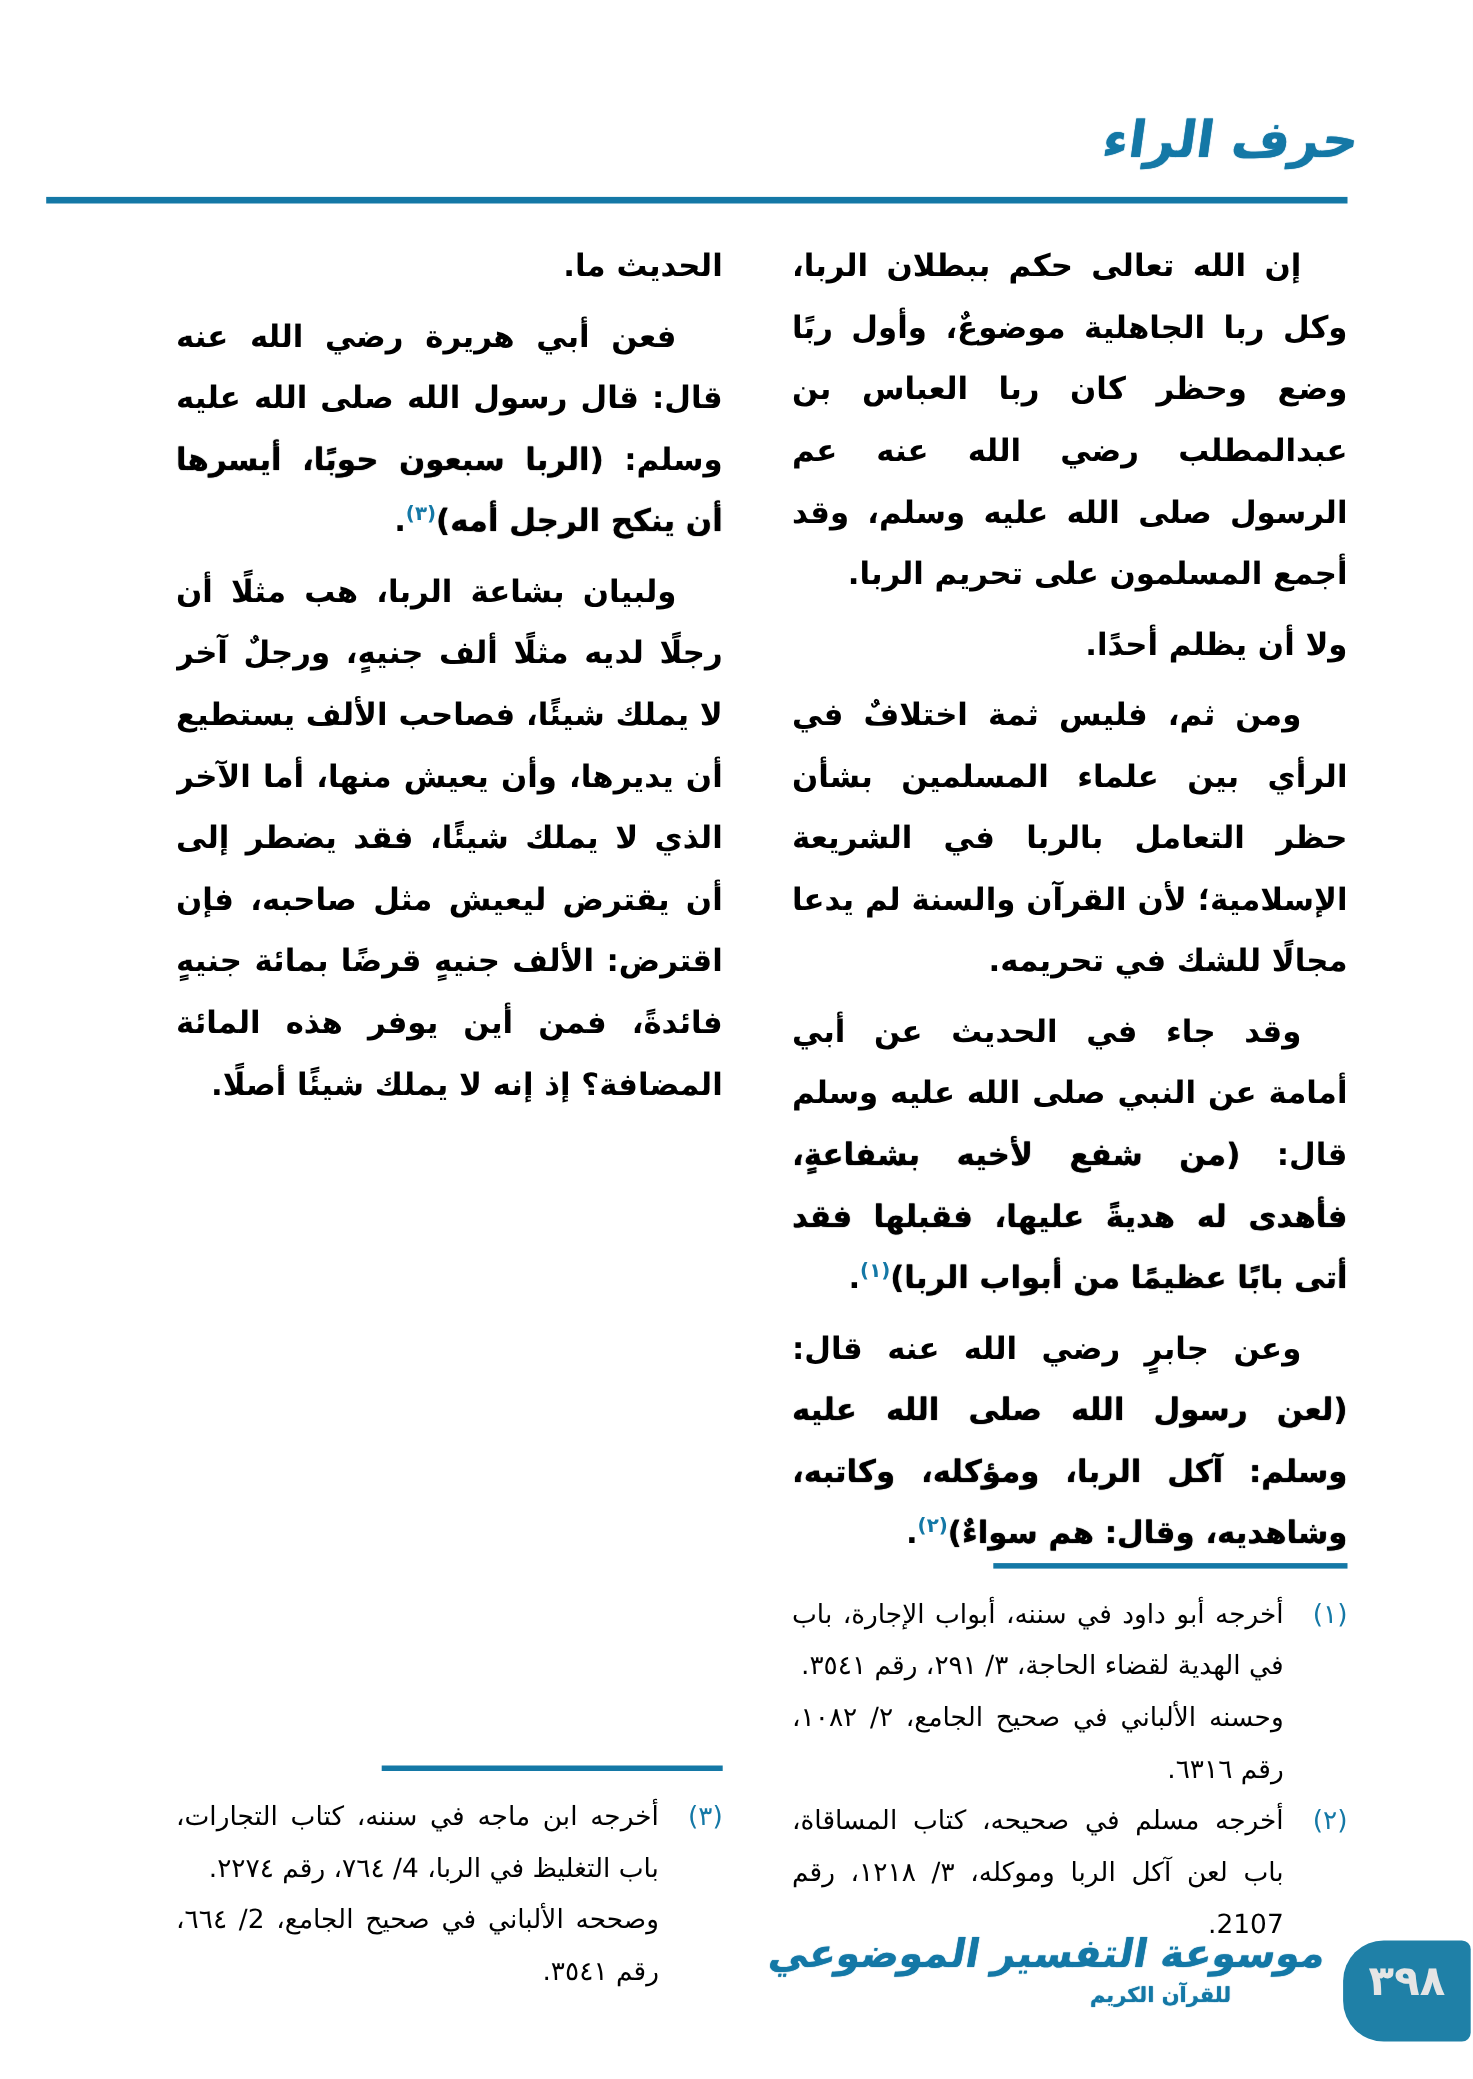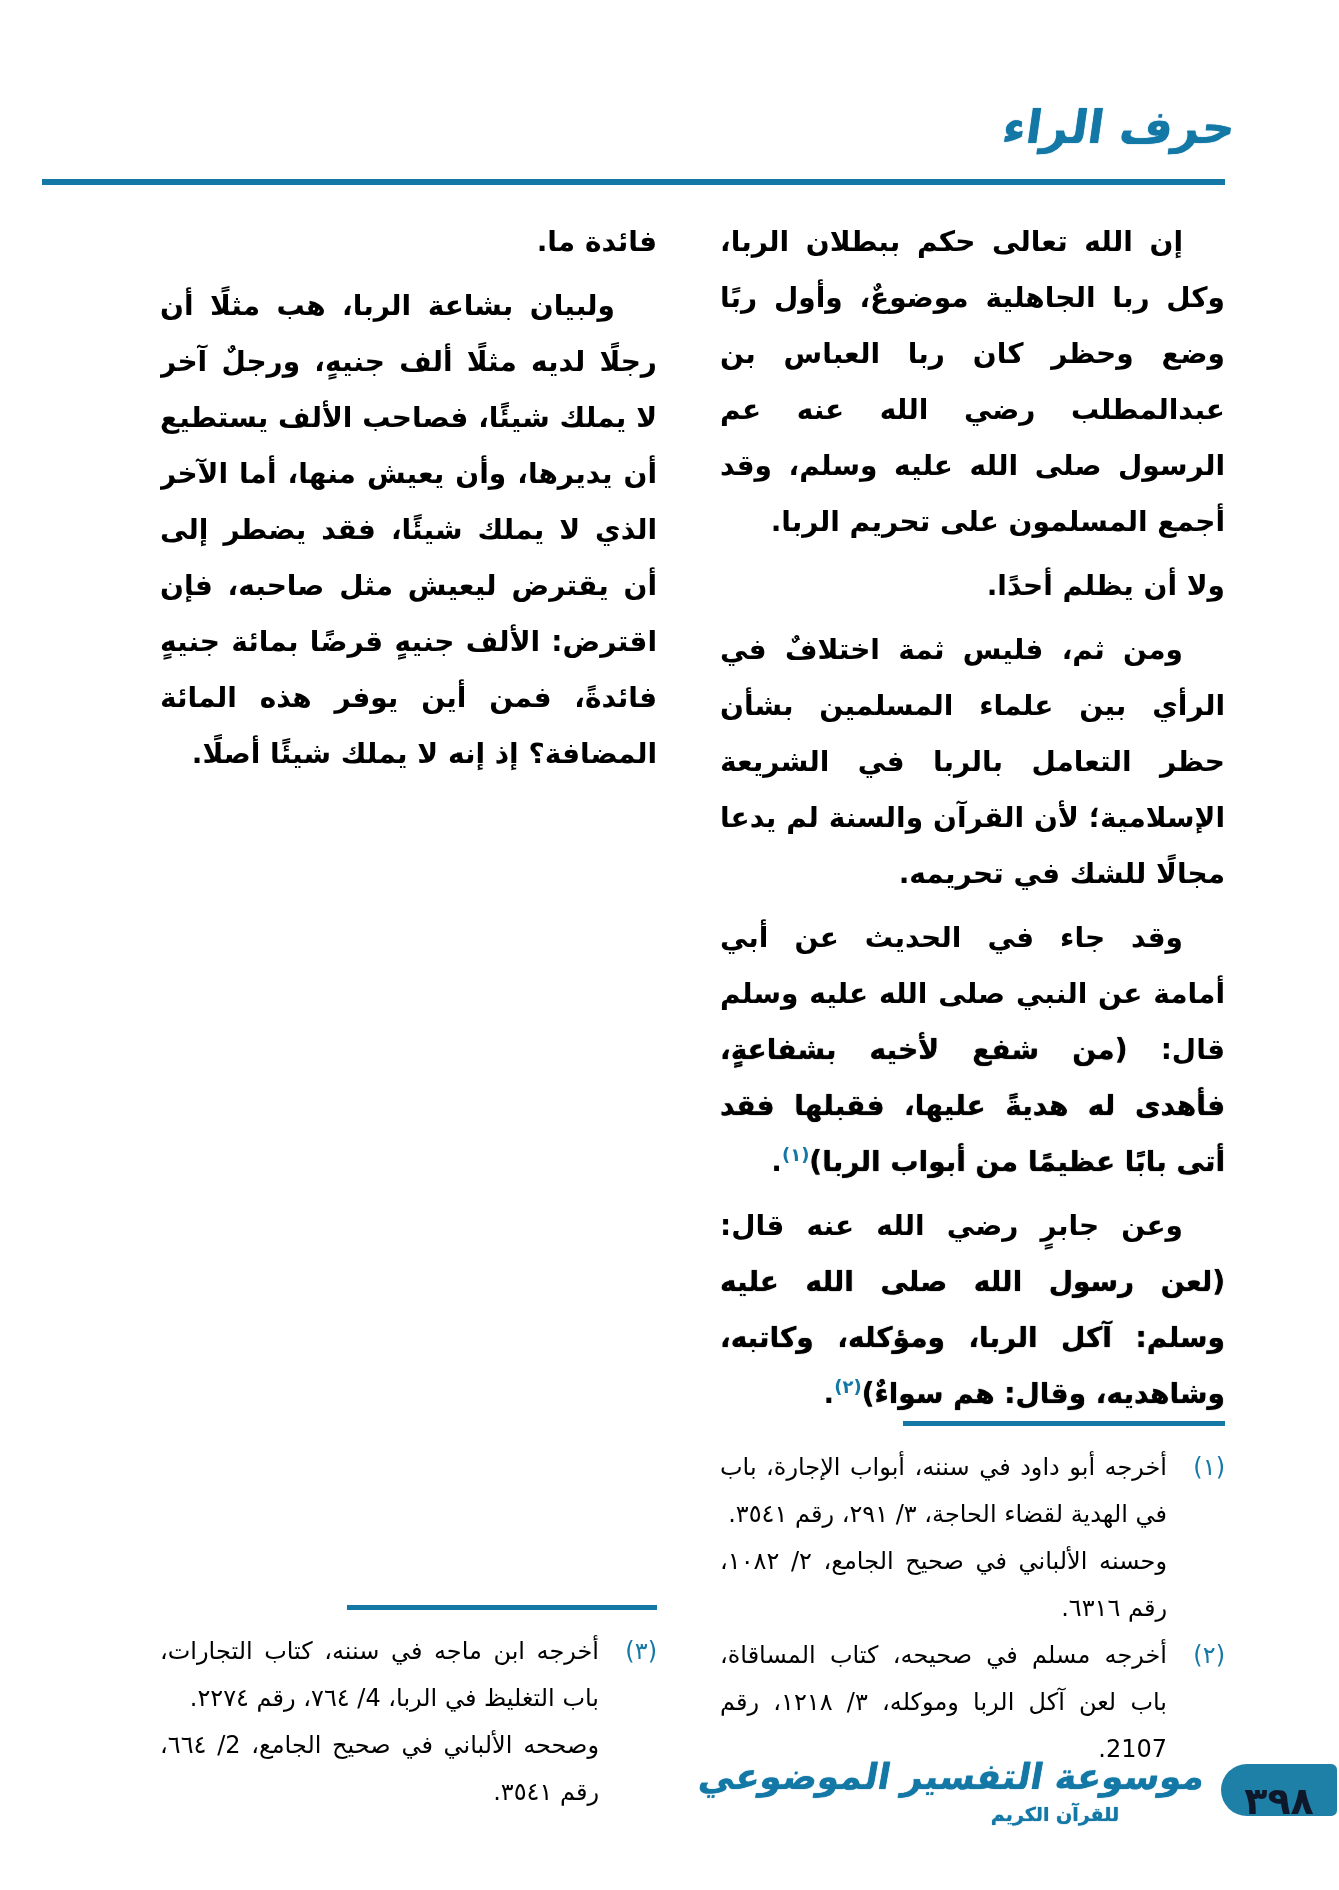--- a/index.html
+++ b/index.html
@@ -82,24 +82,24 @@
     text-shadow:0 0 1px var(--accent);
     white-space:nowrap;
   }
   .footer-logo .logo-subtitle{
     font-size:19px;font-weight:bold;
     margin-top:6px;
     text-shadow:0 0 1px var(--accent);
   }
   .page-badge{
     position:absolute;top:1764px;right:2px;
-    width:116px;height:52px;
+    width:116px;height:92px;
     background:var(--badge);
     border-radius:37px 8px 8px 37px;
-    color:#0f172a;
+    color:#e5e5e5;
     font-size:38px;font-weight:bold;
     text-align:center;line-height:74px;
   }
 </style>
 </head>
 <body>
 
 <div id="page" style="background: rgb(255, 255, 255);">
 
   <div class="header-title">حرف الراء</div>
@@ -108,21 +108,22 @@
   <div class="col col-right">
     <p class="para">إن الله تعالى حكم ببطلان الربا، وكل ربا الجاهلية موضوعٌ، وأول ربًا وضع وحظر كان ربا العباس بن عبدالمطلب رضي الله عنه عم الرسول صلى الله عليه وسلم، وقد أجمع المسلمون على تحريم الربا.</p>
     <p class="para flush">ولا أن يظلم أحدًا.</p>
     <p class="para">ومن ثم، فليس ثمة اختلافٌ في الرأي بين علماء المسلمين بشأن حظر التعامل بالربا في الشريعة الإسلامية؛ لأن القرآن والسنة لم يدعا مجالًا للشك في تحريمه.</p>
     <p class="para"><span>وقد جاء في الحديث عن أبي أمامة عن النبي صلى الله عليه وسلم قال: </span><span class="hadith">(من شفع لأخيه بشفاعةٍ، فأهدى له هديةً عليها، فقبلها فقد أتى بابًا عظيمًا من أبواب الربا)</span><span class="fnref">(١)</span><span>.</span></p>
     <p class="para"><span>وعن جابرٍ رضي الله عنه قال: </span><span class="hadith">(لعن رسول الله صلى الله عليه وسلم: آكل الربا، ومؤكله، وكاتبه، وشاهديه، وقال: هم سواءٌ)</span><span class="fnref">(٢)</span><span>.</span></p>
 
   </div>
 
   <div class="col col-left">
-    <p class="para flush">فائدة ما.</p>
+    <p class="para flush">الحديث ما.</p>
+    <p class="para"><span>فعن أبي هريرة رضي الله عنه قال: قال رسول الله صلى الله عليه وسلم: </span><span class="hadith">(الربا سبعون حوبًا، أيسرها أن ينكح الرجل أمه)</span><span class="fnref">(٣)</span><span>.</span></p>
     <p class="para">ولبيان بشاعة الربا، هب مثلًا أن رجلًا لديه مثلًا ألف جنيهٍ، ورجلٌ آخر لا يملك شيئًا، فصاحب الألف يستطيع أن يديرها، وأن يعيش منها، أما الآخر الذي لا يملك شيئًا، فقد يضطر إلى أن يقترض ليعيش مثل صاحبه، فإن اقترض: الألف جنيهٍ قرضًا بمائة جنيهٍ فائدةً، فمن أين يوفر هذه المائة المضافة؟ إذ إنه لا يملك شيئًا أصلًا.</p>
   </div>
 
   <div class="footnotes footnotes-right">
     <div class="fn-separator right-col"></div>
     <div class="fn-item">
       <span class="fn-marker">(١)</span>
       <p class="fn-sentence">أخرجه أبو داود في سننه، أبواب الإجارة، باب في الهدية لقضاء الحاجة، ٣/ ٢٩١، رقم ٣٥٤١.</p>
       <p class="fn-sentence">وحسنه الألباني في صحيح الجامع، ٢/ ١٠٨٢، رقم ٦٣١٦.</p>
     </div>

